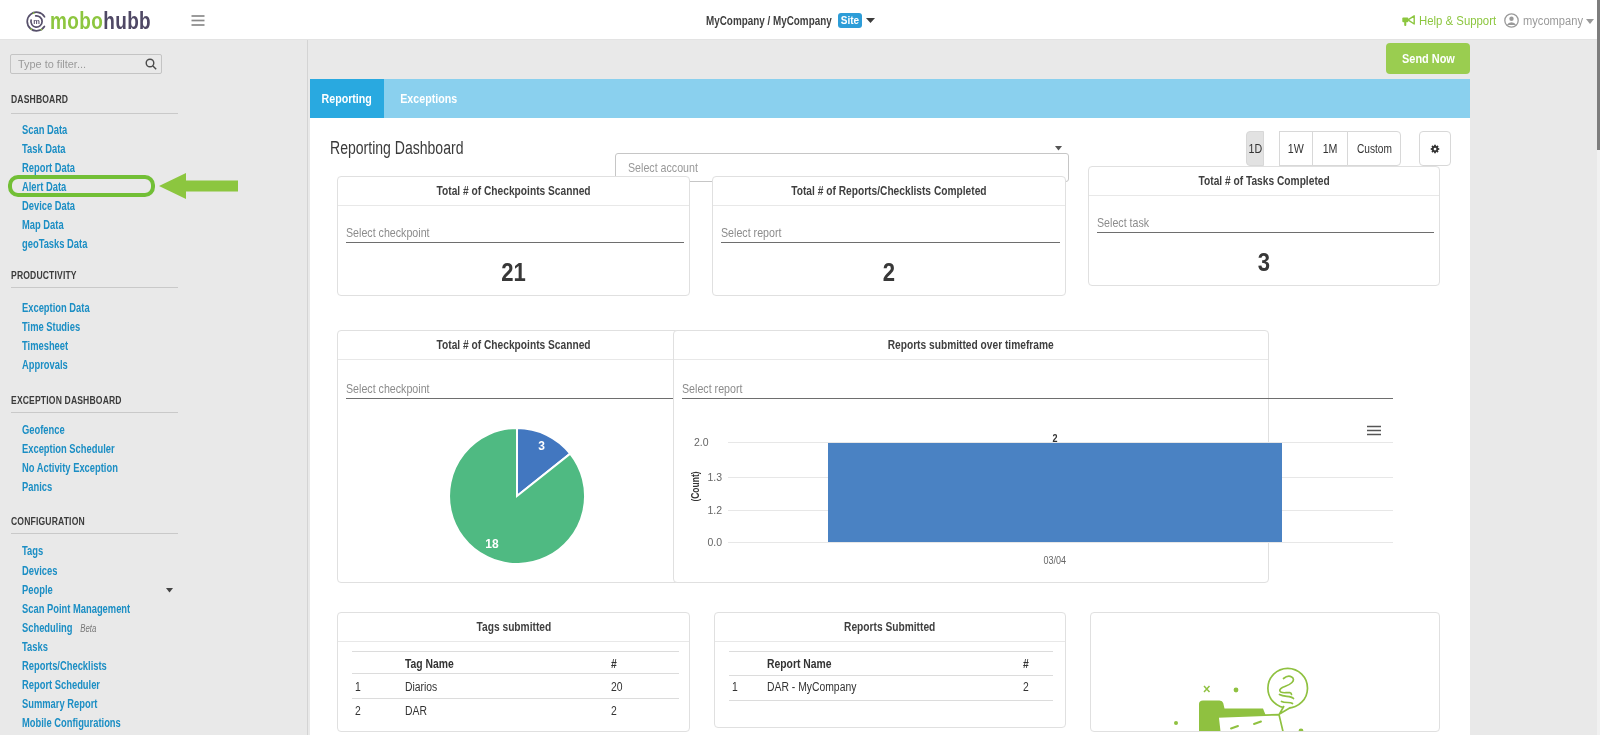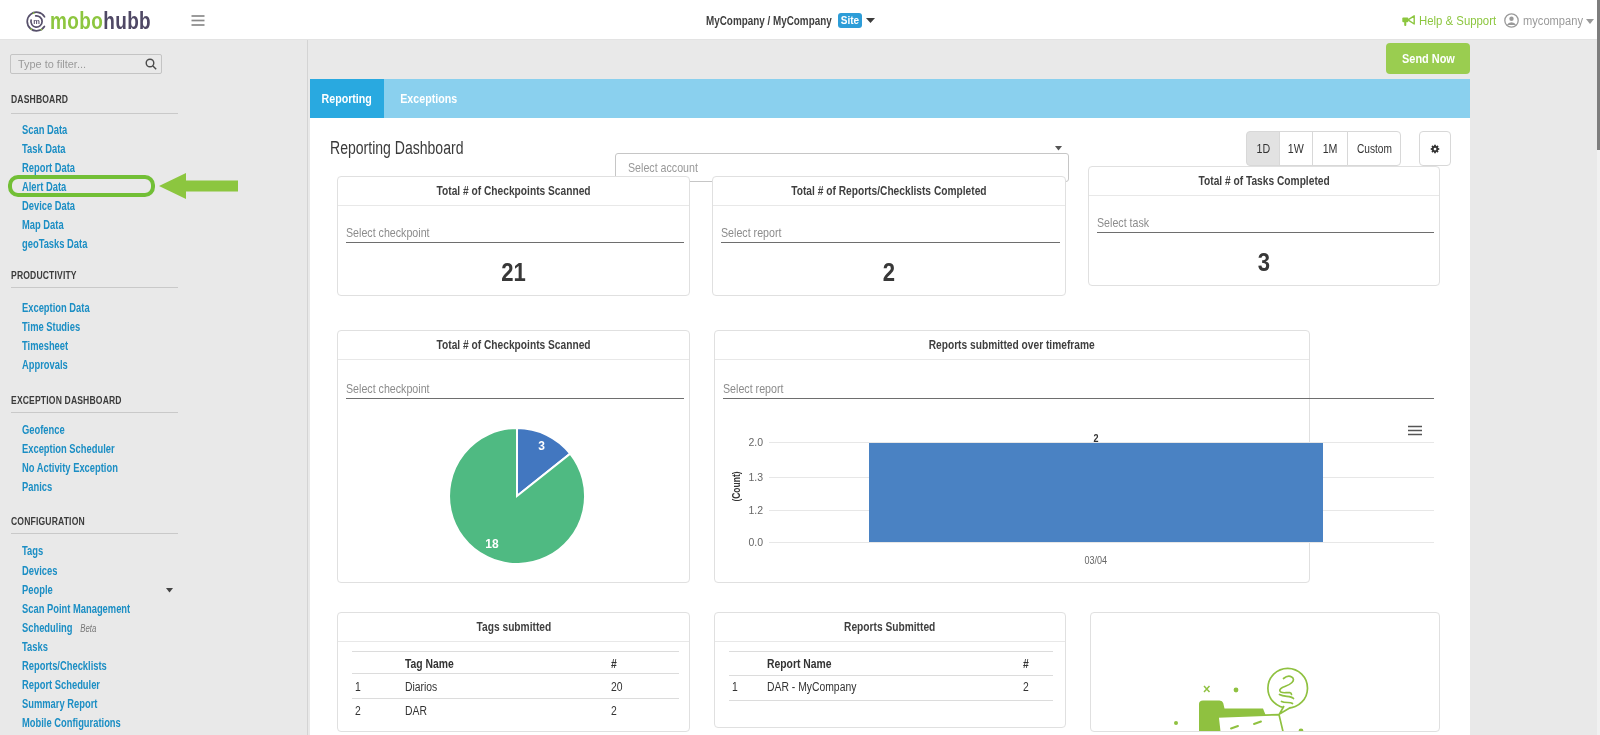--- a/index.html
+++ b/index.html
@@ -150,21 +150,21 @@
     <div id="tab-2"><span class="txc">Exceptions</span></div>
   </div>
 <div id="panel"></div>
 <div id="pagehead" style="transform:scaleX(0.78);transform-origin:0 50%">Reporting Dashboard</div>
 <div id="selacct">
     <span>Select account</span>
   </div>
 <svg class="abs" style="left:1055px;top:146px" width="7" height="5" viewBox="0 0 7 5">
     <polygon points="0,0 7,0 3.5,4.5" fill="#555"></polygon>
   </svg>
-<div class="btn" style="left:1246px;width:34px;background:#e2e2e2;border-radius:4px 0 0 4px"><span class="txc">1D</span></div>
+<div class="btn" style="left:1246px;width:18px;background:#e2e2e2;border-radius:4px 0 0 4px"><span class="txc">1D</span></div>
 <div class="btn" style="left:1279px;width:34px"><span class="txc">1W</span></div>
 <div class="btn" style="left:1312px;width:36px"><span class="txc">1M</span></div>
 <div class="btn" style="left:1347px;width:54px;border-radius:0 4px 4px 0"><span class="txc" style="transform:scaleX(0.78)">Custom</span></div>
 <div class="btn" style="left:1419px;width:32px;border-radius:4px"></div>
 <svg class="abs" style="left:1430px;top:144px" width="10" height="10" viewBox="0 0 16 16">
   <g fill="#333">
       <circle cx="8" cy="8" r="4.8"></circle>
   <g stroke="#333" stroke-width="2.9">
         <line x1="8" y1="1.2" x2="8" y2="14.8"></line>
         <line x1="1.2" y1="8" x2="14.8" y2="8"></line>
@@ -199,25 +199,25 @@
   <div class="sellbl" style="left:8px;top:50px">Select checkpoint</div>
   <div class="selline" style="left:8px;top:67px;width:338px"></div>
   <svg class="abs" style="left:108px;top:94px" width="142" height="142" viewBox="0 0 142 142">
     <path d="M 71 71 L 71 3 A 68 68 0 0 1 124.2 28.6 Z" fill="#4277c0" stroke="#fff" stroke-width="2"></path>
     <path d="M 71 71 L 124.2 28.6 A 68 68 0 1 1 71 3 Z" fill="#4fba82" stroke="#fff" stroke-width="2"></path>
     <text x="95.5" y="24.5" font-size="12" font-weight="bold" fill="#fff" text-anchor="middle">3</text>
     <text x="46" y="122.5" font-size="12" font-weight="bold" fill="#fff" text-anchor="middle">18</text>
   </svg>
 </div>
 
-<div class="card" style="left:714px;top:330px;width:596px;height:253px">
+<div class="card" style="left:673px;top:330px;width:596px;height:253px">
   <div class="chead"><span class="txc" style="transform:scaleX(0.85)">Reports submitted over timeframe</span></div>
   <div class="sellbl" style="left:8px;top:50px">Select report</div>
   <div class="selline" style="left:8px;top:67px;width:711px"></div>
-  <div class="abs" style="left:20px;top:105px;width:28px;text-align:right;font-size:10.5px;color:#666">2.0</div>
+  <div class="abs" style="left:20px;top:105px;width:28px;font-size:10.5px;color:#666">2.0</div>
   <div class="abs" style="left:20px;top:140px;width:28px;text-align:right;font-size:10.5px;color:#666">1.3</div>
   <div class="abs" style="left:20px;top:173px;width:28px;text-align:right;font-size:10.5px;color:#666">1.2</div>
   <div class="abs" style="left:20px;top:205px;width:28px;text-align:right;font-size:10.5px;color:#666">0.0</div>
   <div class="tline" style="left:54px;top:111px;width:665px;background:#e7e7e7"></div>
   <div class="tline" style="left:54px;top:146px;width:665px;background:#e7e7e7"></div>
   <div class="tline" style="left:54px;top:179px;width:665px;background:#e7e7e7"></div>
   <div class="tline" style="left:54px;top:211px;width:665px;background:#e7e7e7"></div>
   <div class="abs" style="left:154px;top:112px;width:454px;height:99px;background:#4a82c3"></div>
   <div class="abs" style="left:371px;top:101px;width:20px;text-align:center;font-size:11px;font-weight:bold;color:#333"><span class="txc">2</span></div>
   <div class="abs" style="left:361px;top:223px;width:40px;text-align:center;font-size:11px;color:#666"><span class="txc">03/04</span></div>

